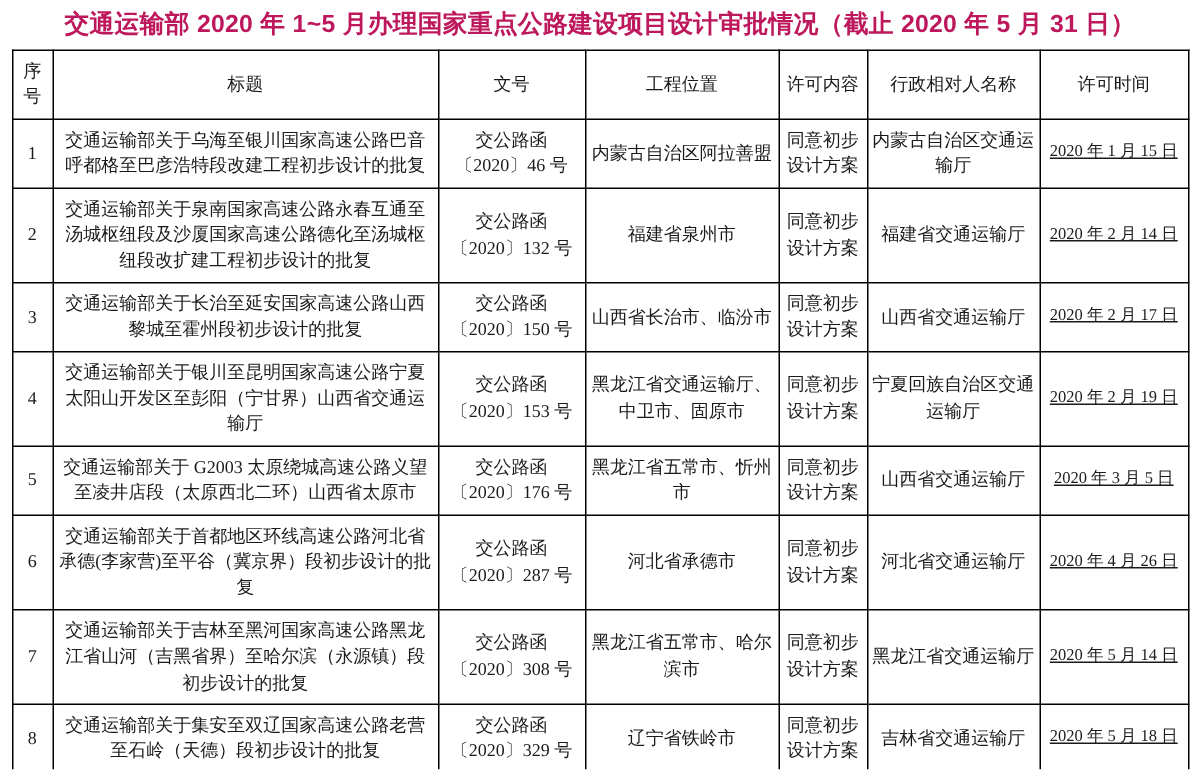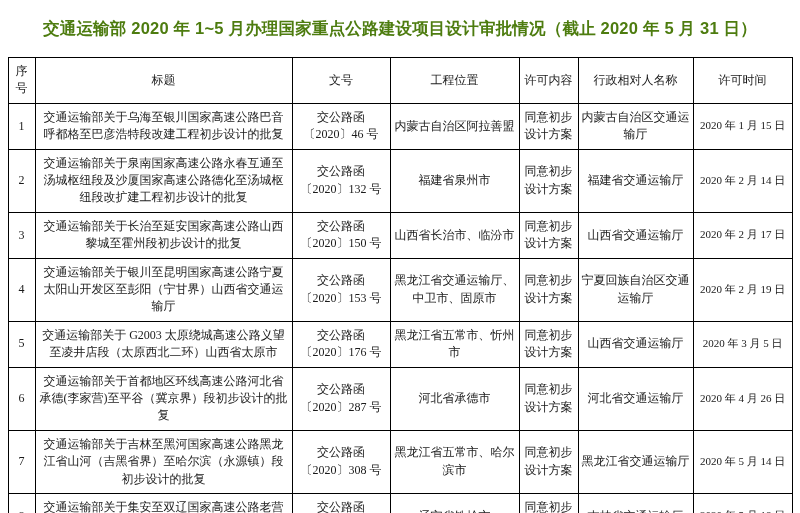--- a/index.html
+++ b/index.html
@@ -10,28 +10,28 @@
   }
   .page {
     width: 800px;
     height: 513px;
     box-sizing: border-box;
     background: #ffffff;
     color: #1a1a1a;
     overflow: hidden;
   }
   .page-title {
-    margin: 12px;
+    margin: 0;
     padding: 5px 0 5px 0;
     text-align: center;
     font-family: "Liberation Sans", sans-serif;
     font-weight: bold;
     font-size: 16.5px;
     line-height: 1.4;
-    color: #4d7c0f;
+    color: #be185d;
     letter-spacing: 0.2px;
   }
   table.approval-table {
     width: 784px;
     margin: 0 auto;
     border-collapse: collapse;
     table-layout: fixed;
     font-family: "Liberation Serif", serif;
     font-size: 12px;
     color: #1a1a1a;
@@ -48,20 +48,21 @@
   }
   td.col-doc {
     white-space: pre-line;
     margin-left: 12px;
   }
   td.col-date {
     white-space: nowrap;
     font-size: 11px;
     padding-left: 0;
     padding-right: 0;
+    text-decoration: underline;
   }
   td.col-index {
     font-family: "Liberation Serif", serif;
   }
 </style>
 </head>
 <body>
 
 <div class="page">
   <h1 class="page-title">交通运输部 2020 年 1~5 月办理国家重点公路建设项目设计审批情况（截止 2020 年 5 月 31 日）</h1>

